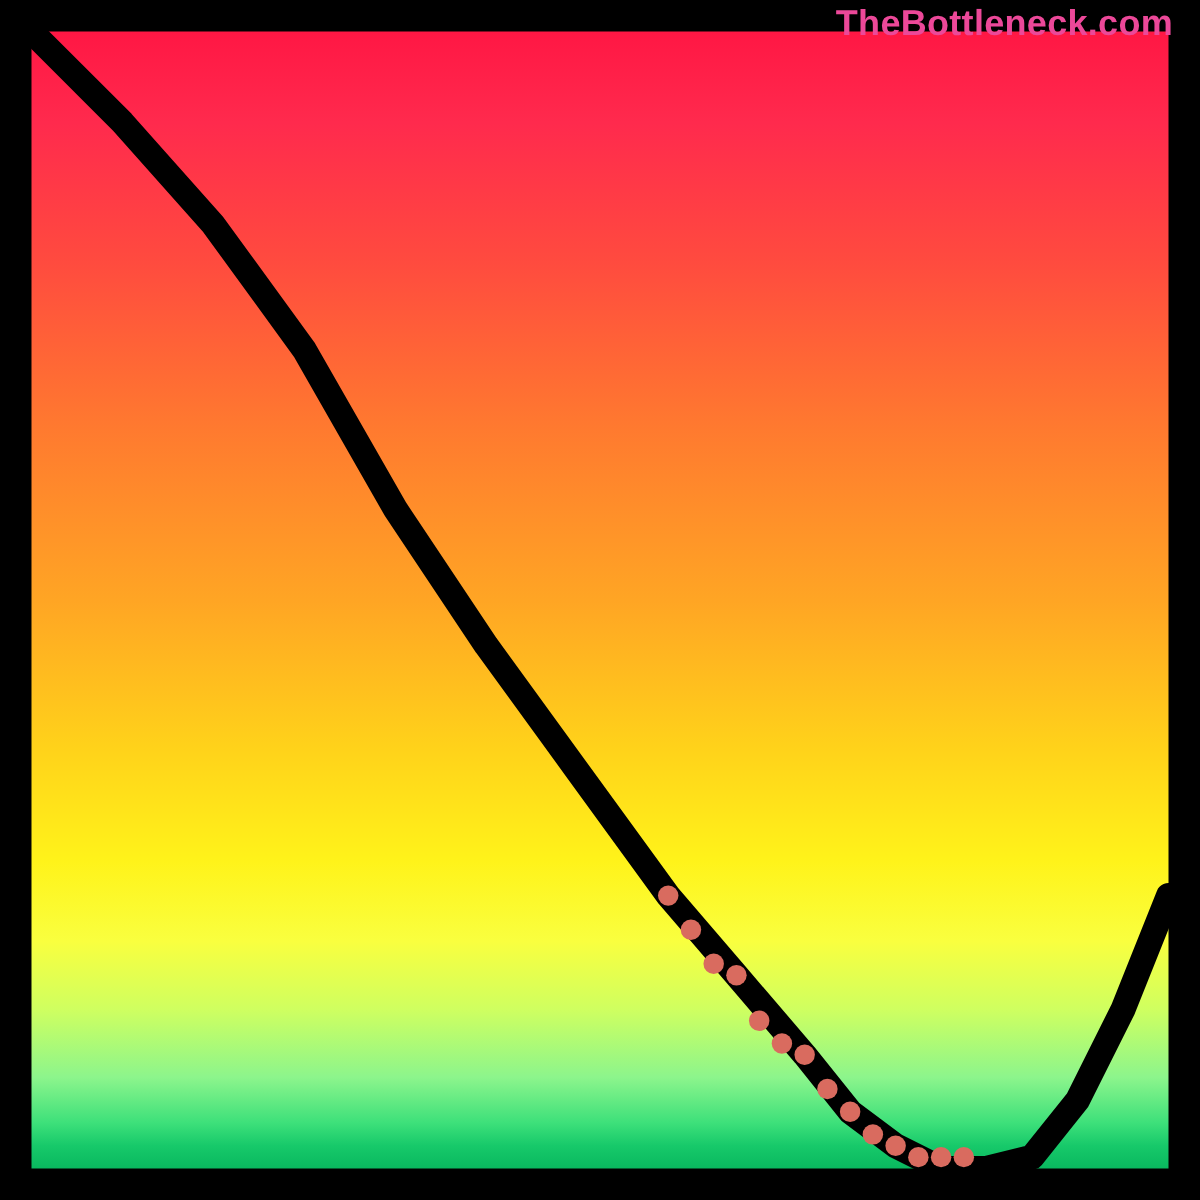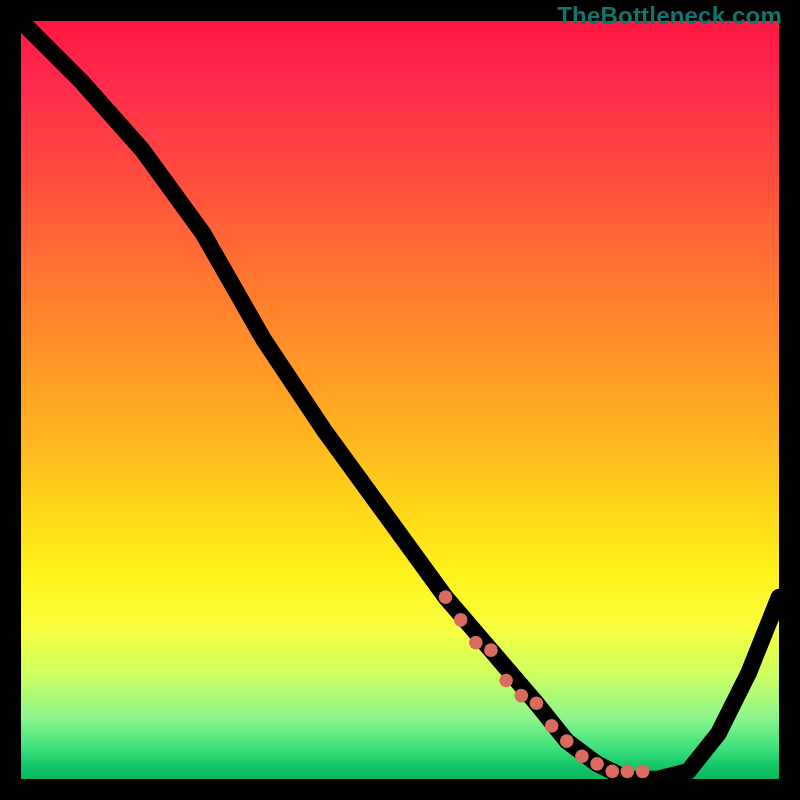--- a/index.html
+++ b/index.html
@@ -15,21 +15,21 @@
     position: relative;
     width: 800px;
     height: 800px;
   }
   .watermark {
     position: absolute;
     top: 2px;
     right: 18px;
     font-size: 24px;
     font-weight: bold;
-    color: #0f766e;
+    color: #ec4899;
     letter-spacing: 0.2px;
     z-index: 10;
   }
   .plot-area {
     position: absolute;
     left: 21px;
     top: 21px;
     width: 758px;
     height: 758px;
     

